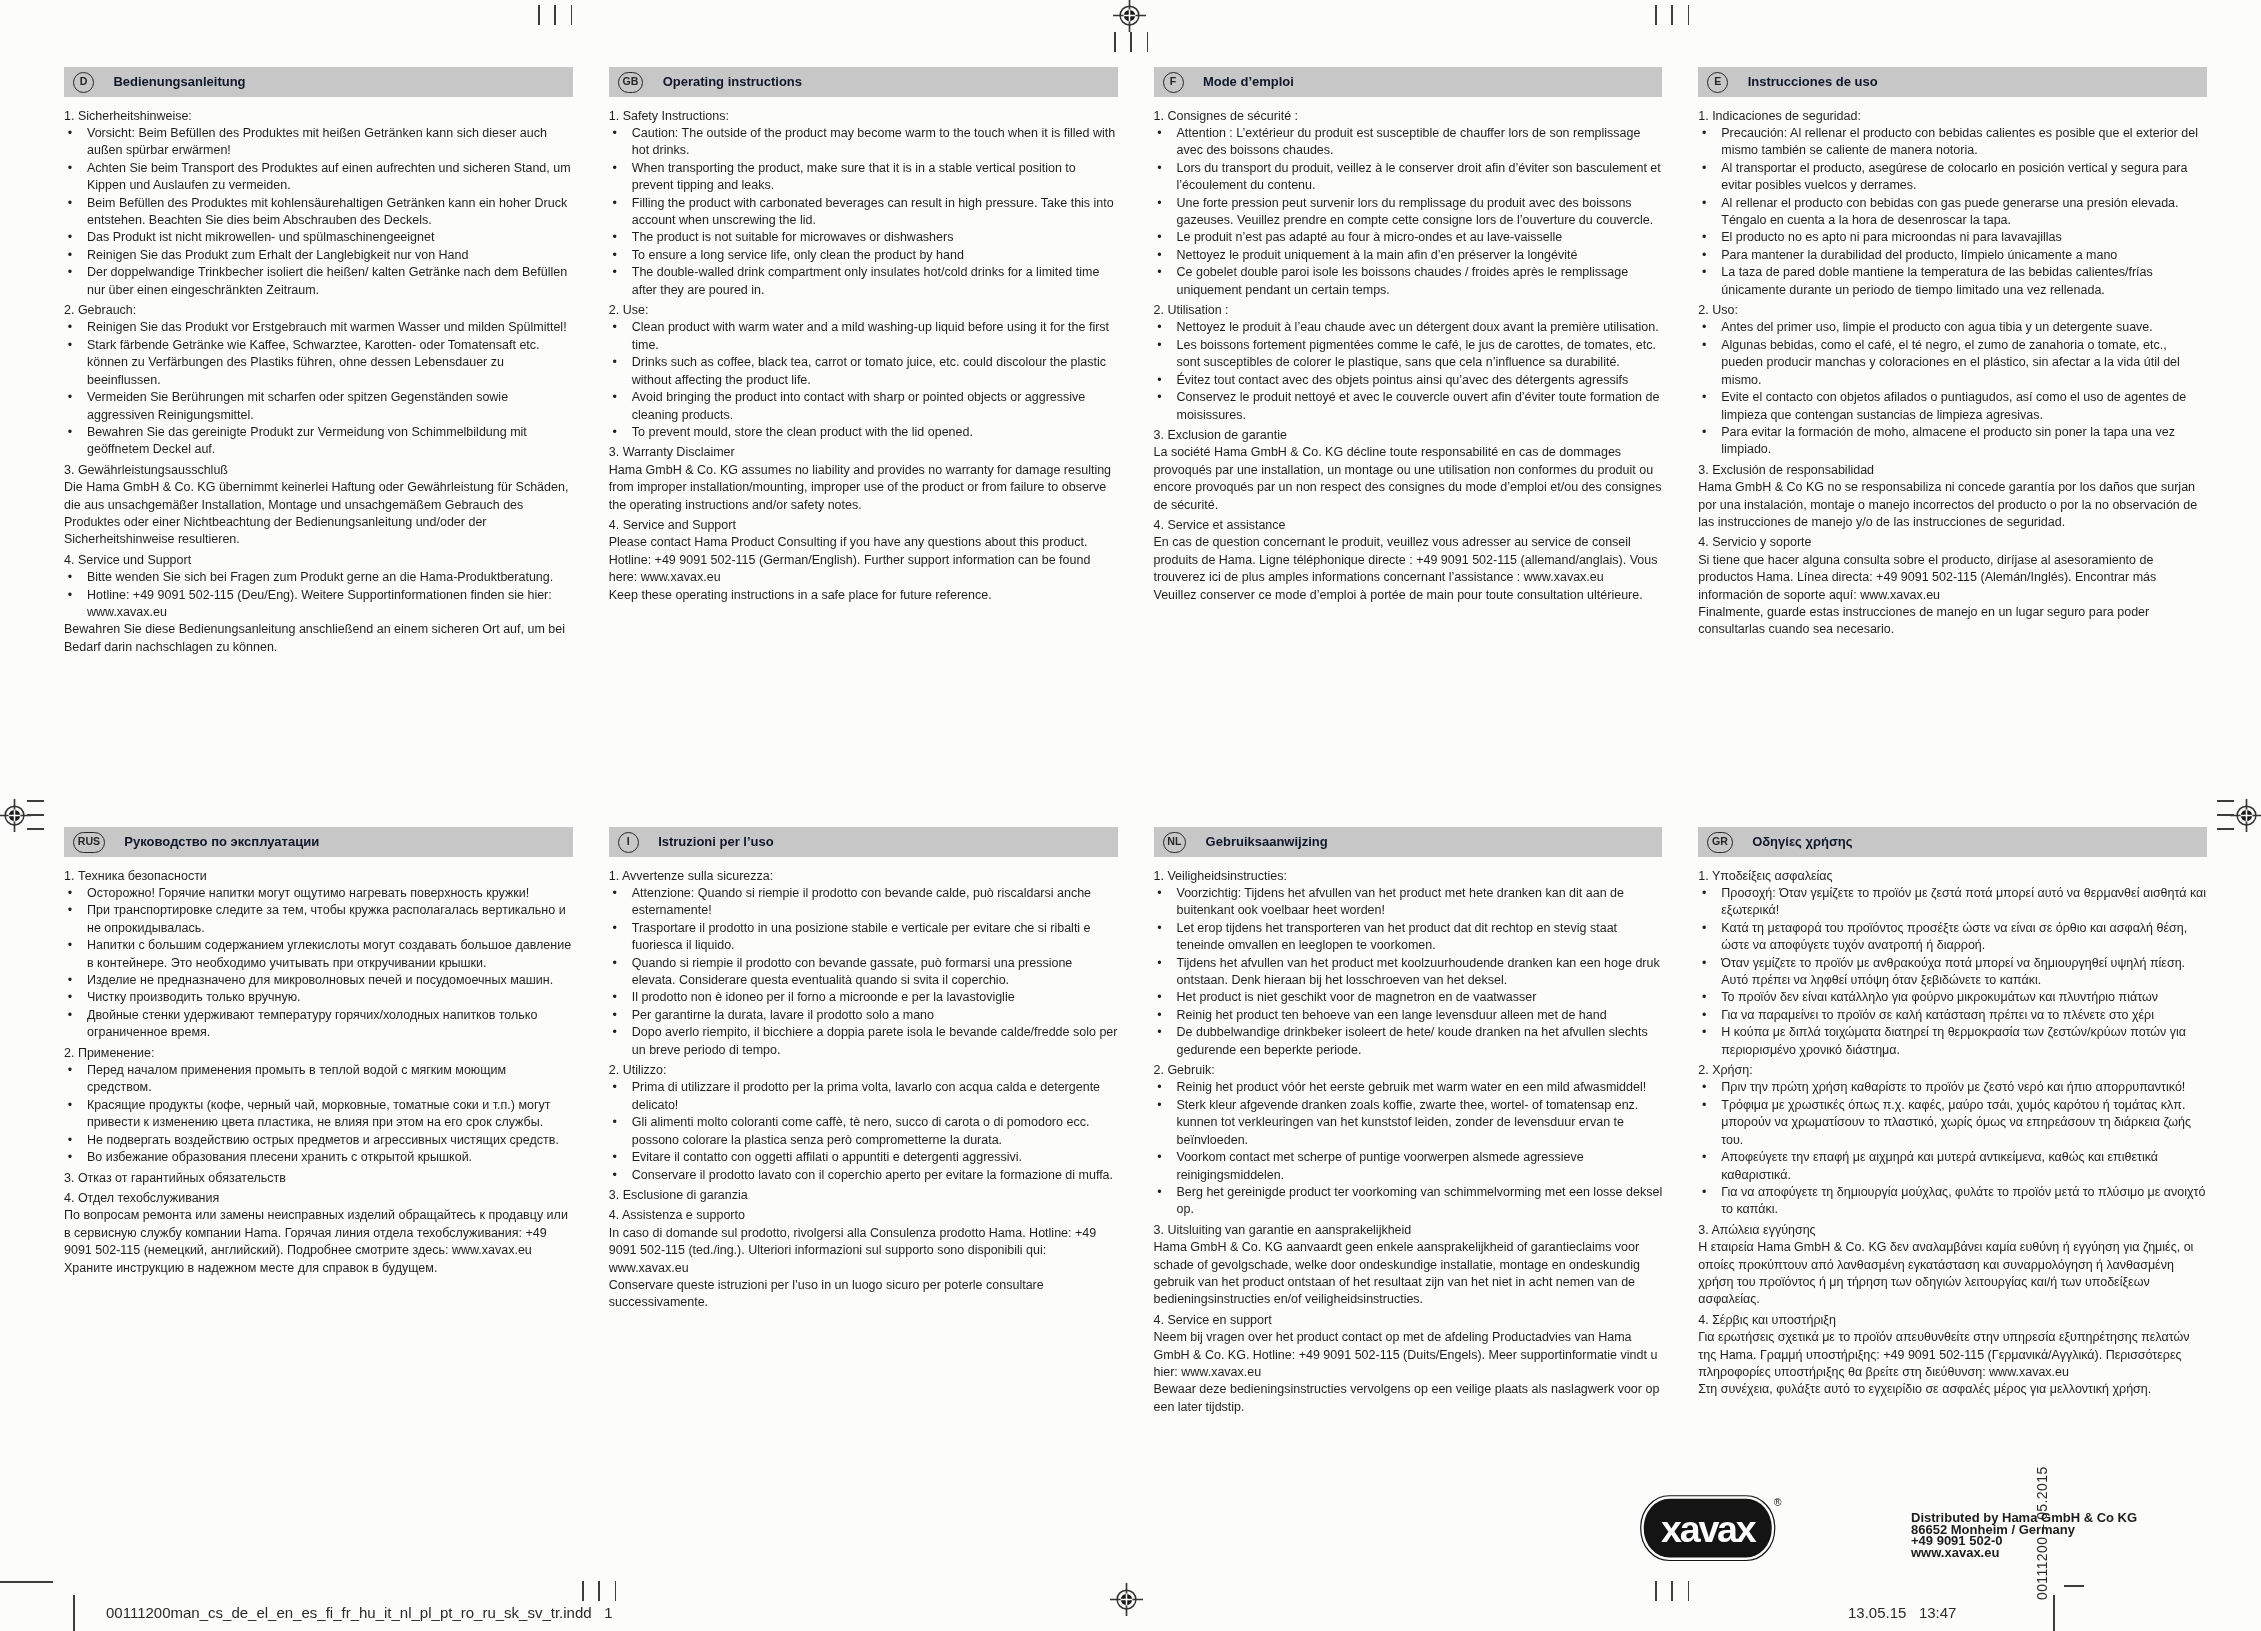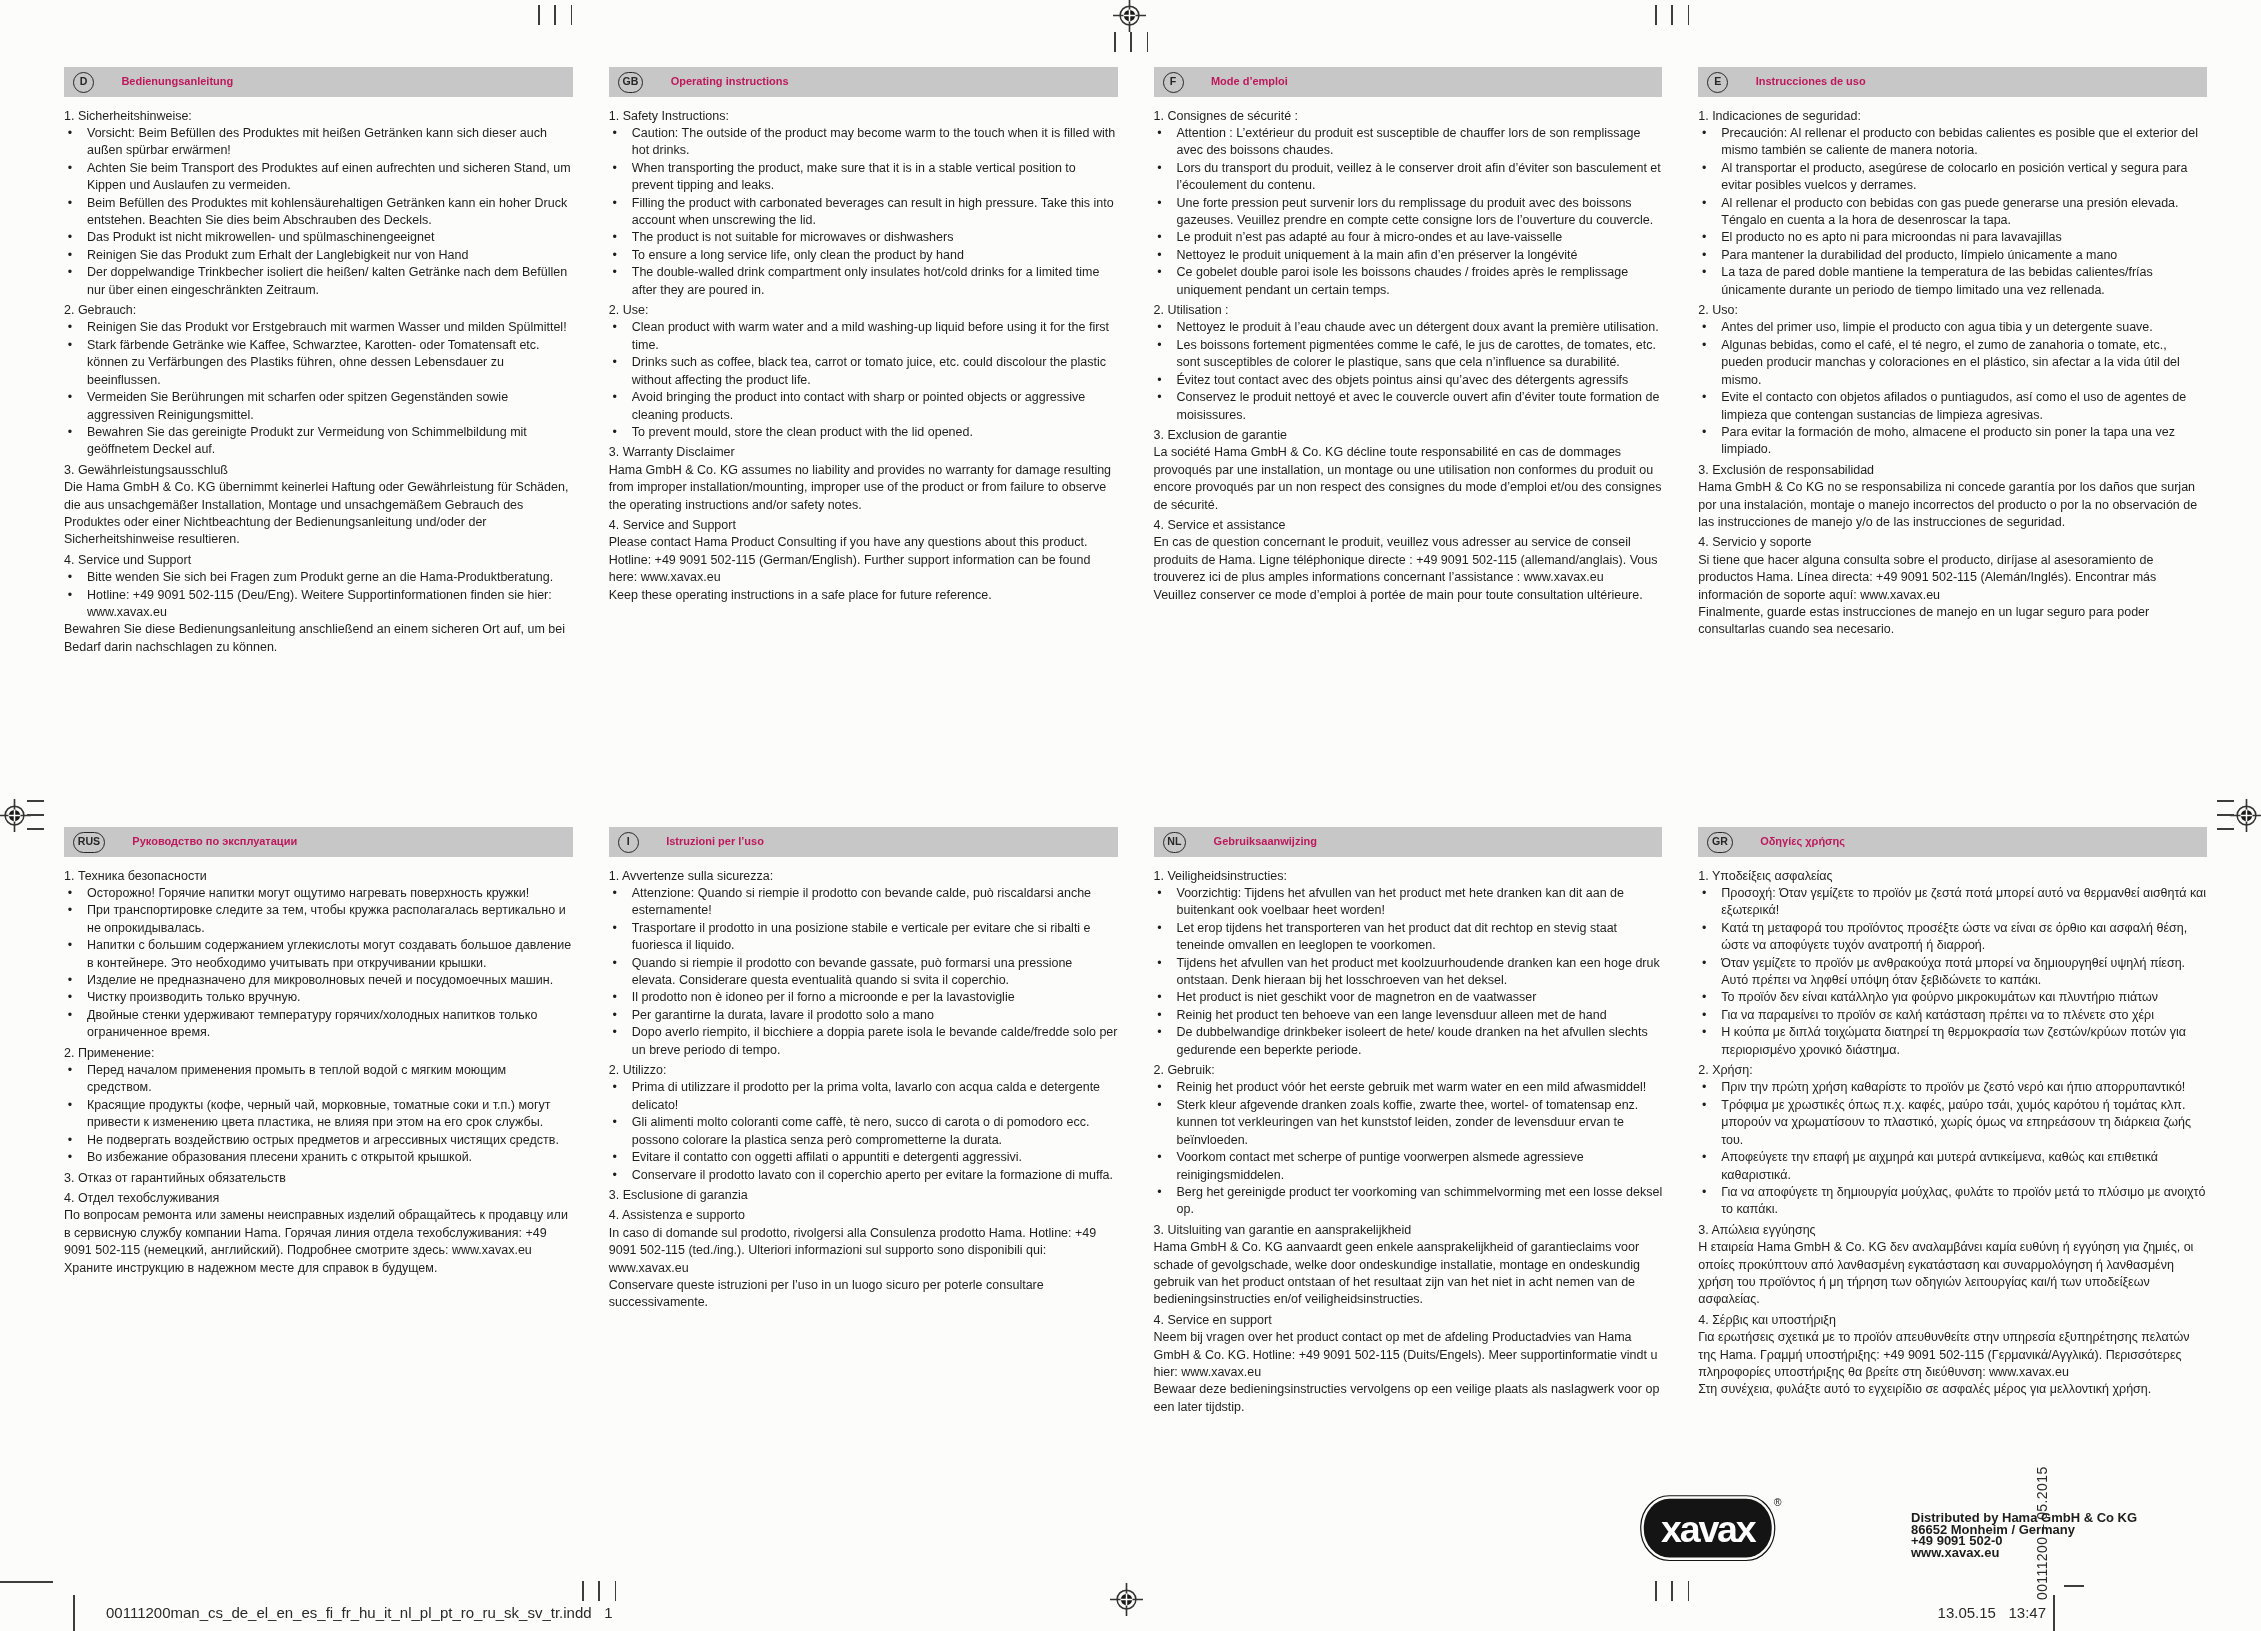--- a/index.html
+++ b/index.html
@@ -19,36 +19,36 @@
   .column{font-size:12.5px;line-height:17.4px;color:#1f1f1f}
   .col-header{
     background:#c7c7c7;height:30px;display:flex;align-items:center;
     gap:11.4px;padding:0 9px;margin-bottom:10.6px;
   }
   .lang-code{
     border:1.9px solid #262626;border-radius:12px;min-width:21px;height:21px;
     padding:0 3.8px;display:inline-flex;align-items:center;justify-content:center;
     font-size:10.6px;font-weight:bold;color:#262626;box-sizing:border-box;background:transparent;
   }
-  .col-title{font-size:11px;font-weight:bold;margin:16px;color:#be185d}
+  .col-title{font-size:13px;font-weight:bold;margin:8px;color:#0f172a}
   .blk.h{font-weight:normal;margin-top:3px}
   .blk.n{margin-top:0}
   .blk.b{display:flex}
   .blk.b .dot{flex:0 0 23px;padding-left:3.8px;box-sizing:border-box}
   .blk.b .bt{flex:1}
   
   .reg{position:absolute;width:33px;height:33px}
   .vticks{position:absolute;display:flex;gap:14.4px}
   .vticks i{display:block;width:1.9px;height:20.4px;background:#3d3d3d}
   .hticks{position:absolute;display:flex;flex-direction:column;gap:12px}
   .hticks i{display:block;width:17.4px;height:1.9px;background:#3d3d3d}
   .line{position:absolute;background:#3d3d3d}
   
   .fname{position:absolute;left:106px;top:1604px;font-size:15px;color:#2a2a2a;white-space:pre}
-  .fdate{position:absolute;left:1848px;top:1604px;width:198px;text-align:right;font-size:15px;color:#2a2a2a;white-space:pre}
+  .fdate{position:absolute;left:1848px;top:1604px;width:198px;font-size:15px;color:#2a2a2a;white-space:pre}
   .dist{position:absolute;left:1911px;top:1512px;font-size:13px;line-height:11.7px;font-weight:600;color:#1d1d1d}
   .dist div{white-space:pre}
   .side-code{
     position:absolute;left:2034px;top:1462px;height:138px;
     writing-mode:vertical-rl;transform:rotate(180deg);
     font-size:14px;letter-spacing:0.4px;color:#2a2a2a;white-space:pre;
   }
   .logo{position:absolute;left:1639px;top:1492px;width:145px;height:73px}
 </style>
 </head>

